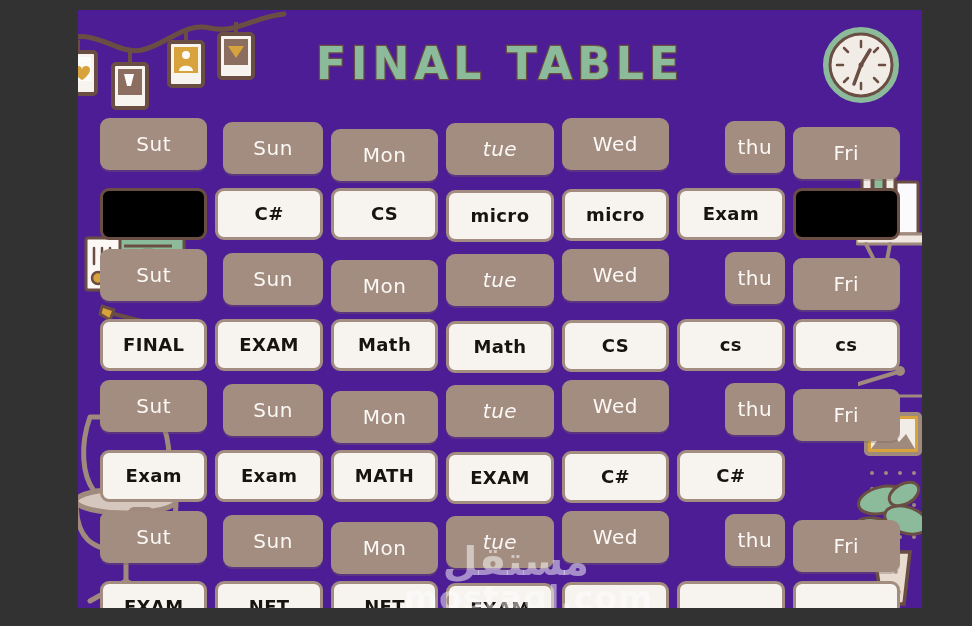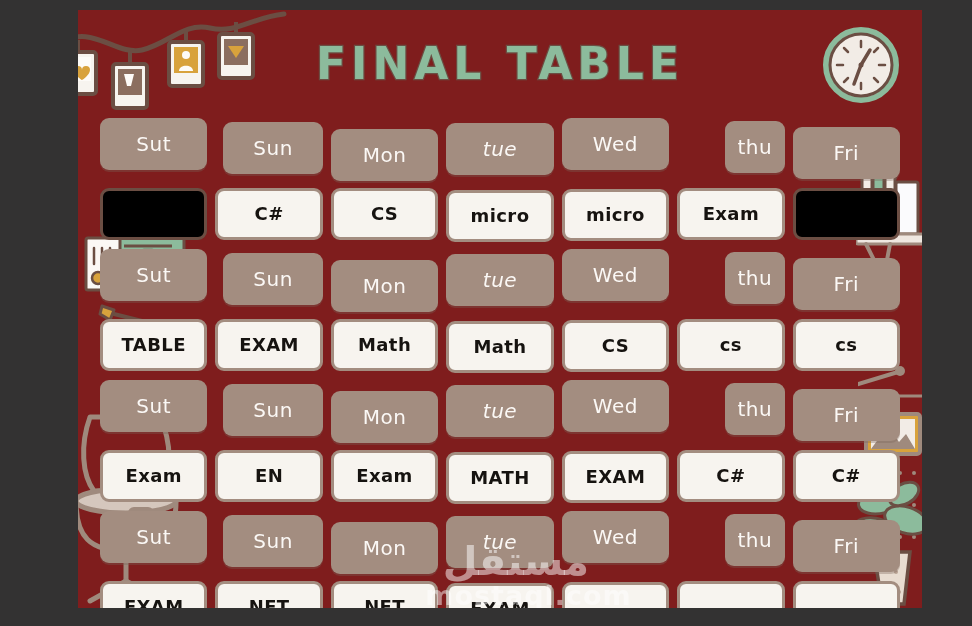--- a/index.html
+++ b/index.html
@@ -20,21 +20,21 @@
     height: 626px;
     background: #333232;
   }
 
   #poster {
     position: absolute;
     left: 78px;
     top: 10px;
     width: 844px;
     height: 598px;
-    background: #7f1d1d;
+    background: #4c1d95;
     overflow: hidden;
   }
 
   
   #title {
     position: absolute;
     left: 0;
     top: 28px;
     width: 844px;
     text-align: center;
@@ -92,21 +92,21 @@
   #watermark .wm-ar {
     display: block;
     font-size: 40px;
     font-weight: 700;
     color: rgba(255,255,255,0.50);
     letter-spacing: 2px;
     line-height: 1.05;
   }
   #watermark .wm-en {
     display: block;
-    font-size: 27px;
+    font-size: 33px;
     font-weight: 700;
     color: rgba(255,255,255,0.48);
     letter-spacing: 1px;
     line-height: 1.05;
     margin-left: 25px;
   }
 
   
   #grid {
     position: absolute;
@@ -363,42 +363,41 @@
           <div class="row head">
             <div class="cell day">Sut</div>
             <div class="cell day">Sun</div>
             <div class="cell day">Mon</div>
             <div class="cell day">tue</div>
             <div class="cell day">Wed</div>
             <div class="cell day">thu</div>
             <div class="cell day">Fri</div>
           </div>
           <div class="row body">
-            <div class="cell entry">TABLE</div>
+            <div class="cell entry">FINAL</div>
             <div class="cell entry">EXAM</div>
             <div class="cell entry">Math</div>
             <div class="cell entry">Math</div>
             <div class="cell entry">CS</div>
             <div class="cell entry">cs</div>
             <div class="cell entry">cs</div>
           </div>
         </div>
         <div class="block">
           <div class="row head">
             <div class="cell day">Sut</div>
             <div class="cell day">Sun</div>
             <div class="cell day">Mon</div>
             <div class="cell day">tue</div>
             <div class="cell day">Wed</div>
             <div class="cell day">thu</div>
             <div class="cell day">Fri</div>
           </div>
           <div class="row body">
             <div class="cell entry">Exam</div>
-            <div class="cell entry">EN</div>
             <div class="cell entry">Exam</div>
             <div class="cell entry">MATH</div>
             <div class="cell entry">EXAM</div>
             <div class="cell entry">C#</div>
             <div class="cell entry">C#</div>
           </div>
         </div>
         <div class="block">
           <div class="row head">
             <div class="cell day">Sut</div>

